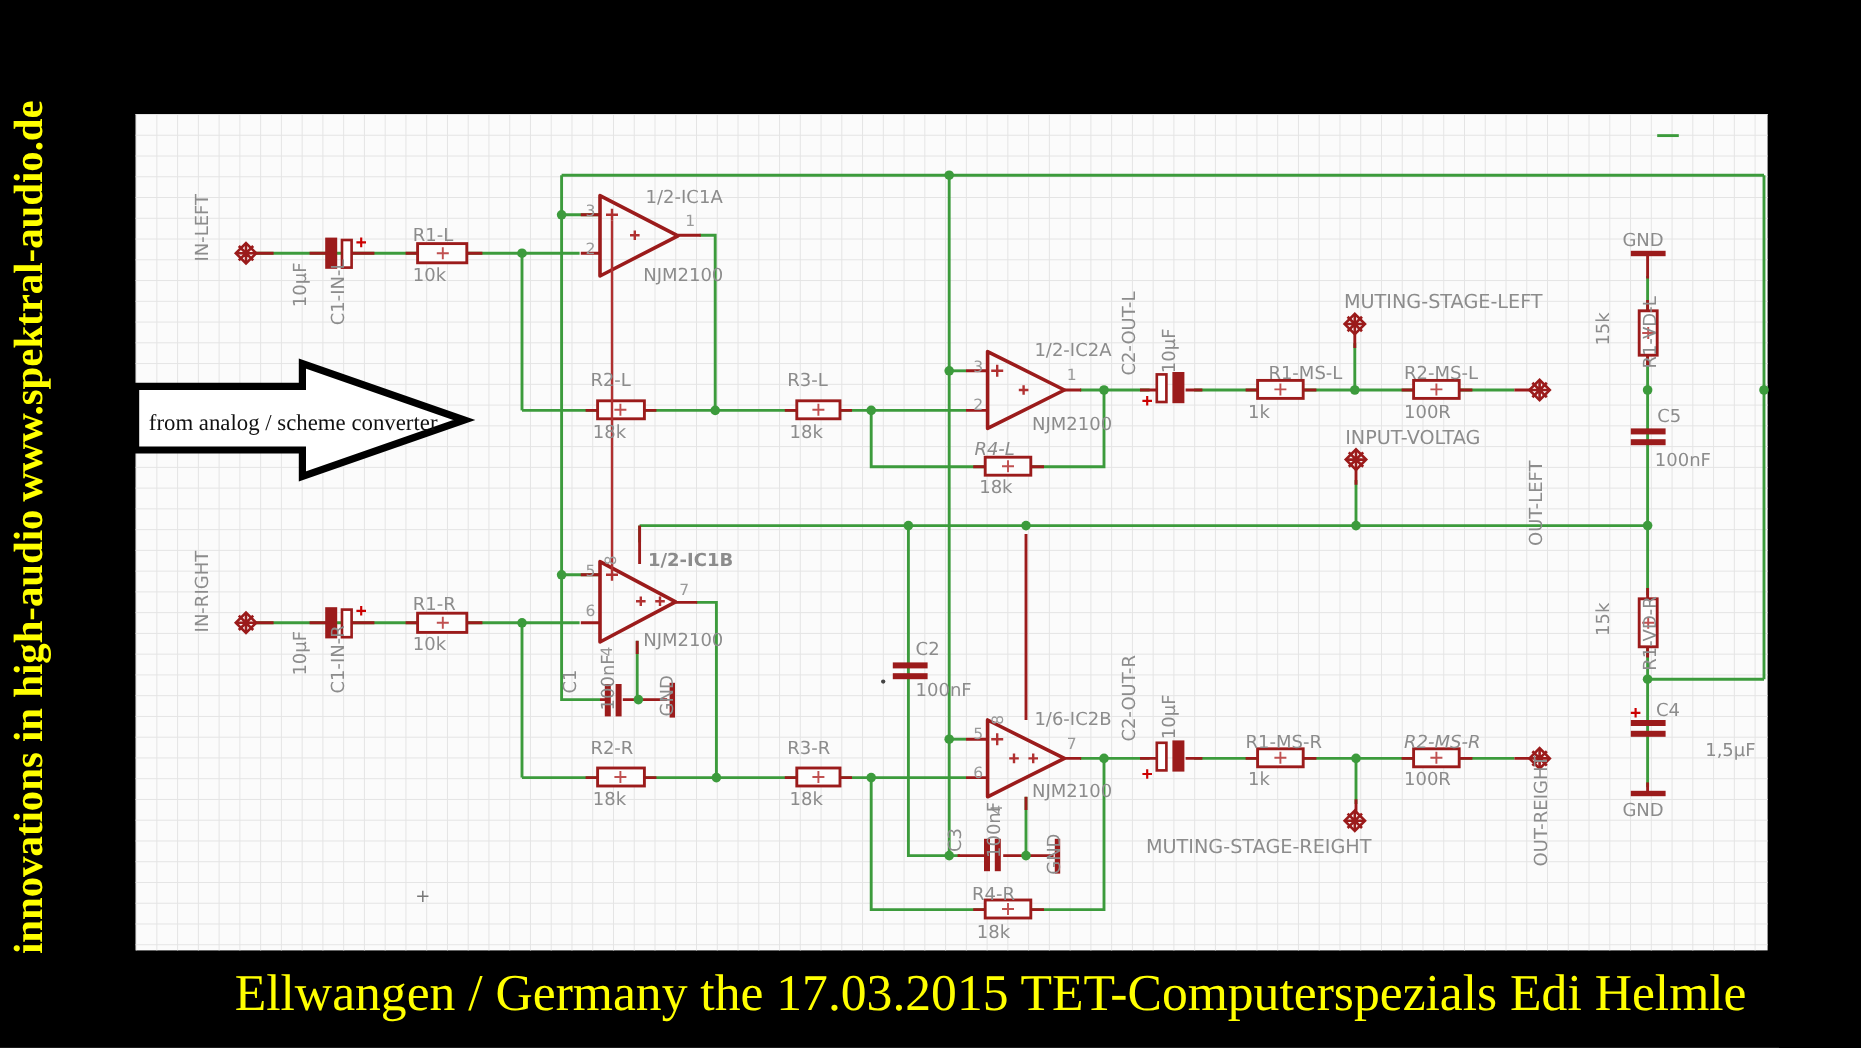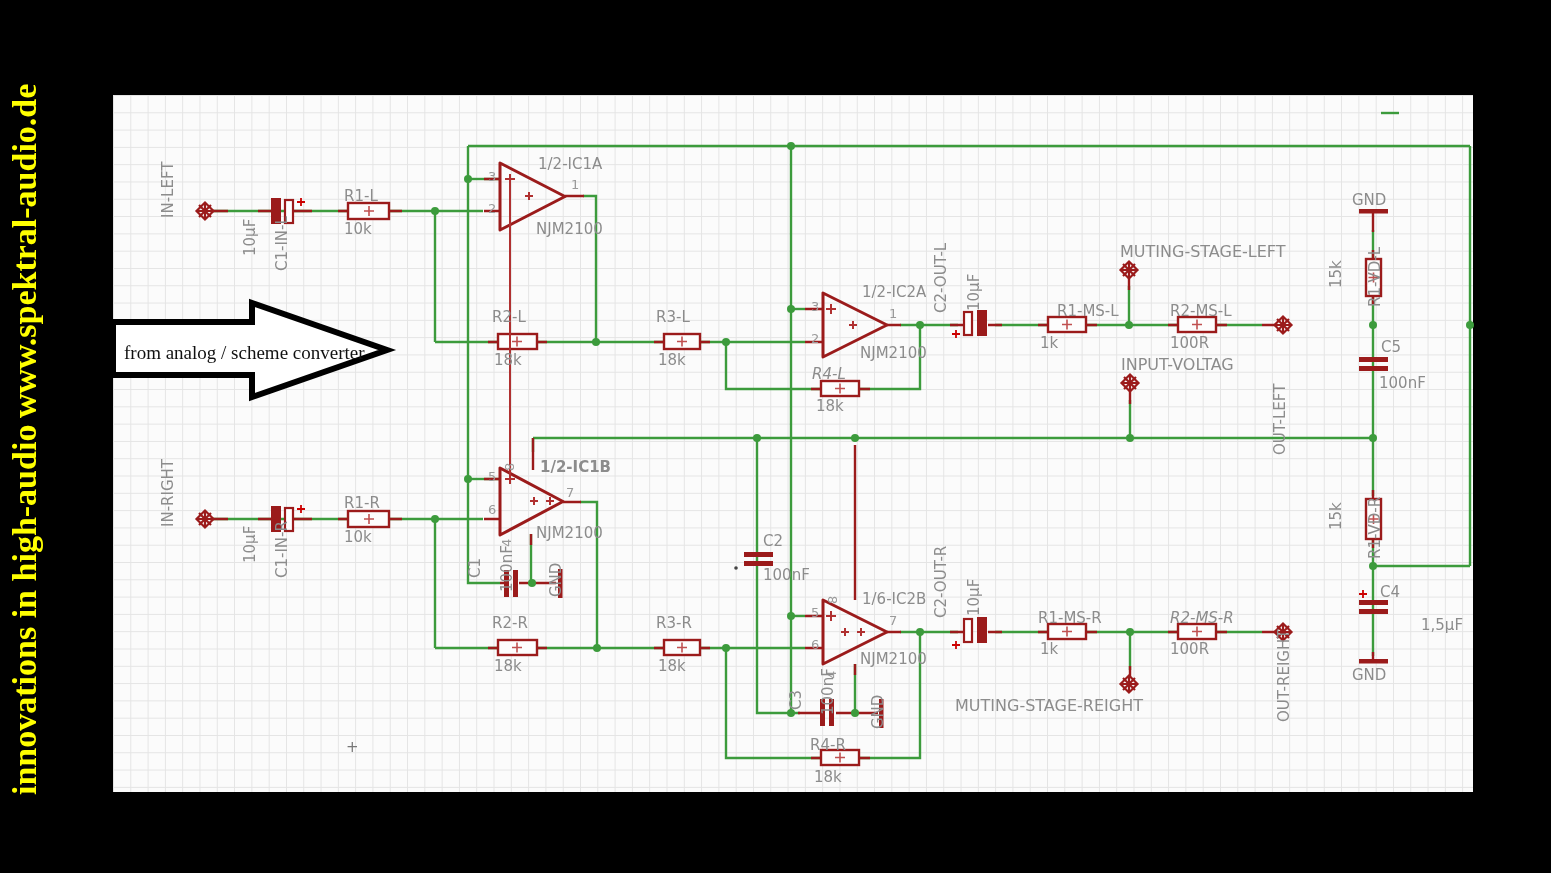--- a/index.html
+++ b/index.html
@@ -25,20 +25,21 @@
              font-weight:bold;font-family:"Liberation Serif",serif;white-space:nowrap;}
   #arrowlabel{position:absolute;left:124px;top:342px;color:#111;font-size:19px;
               font-family:"Liberation Serif",serif;white-space:nowrap;}
   #straycross{position:absolute;left:346px;top:738px;color:#777;font-size:15px;}
 </style>
 </head>
 <body>
 
 <div id="stage">
 
+  <div id="footer" class="yellow">Ellwangen / Germany the 17.03.2015 TET-Computerspezials Edi Helmle</div>
   <div class="side yellow" style="left:46px;top:753px;">innovations in high-audio</div>
   <div class="side yellow" style="left:46px;top:376px;">www.spektral-audio.de</div>
 
   <div id="canvas"></div>
 
   <svg width="1551" height="873" viewBox="0 0 1551 873">
     <defs>
       <g id="portstar" stroke="#9b1b1b" stroke-width="2.2" fill="none">
         <rect x="-6" y="-6" width="12" height="12" transform="rotate(45)"></rect>
         <path d="M-6,-6 L6,6 M-6,6 L6,-6 M0,-8 L0,8 M-8,0 L8,0"></path>

